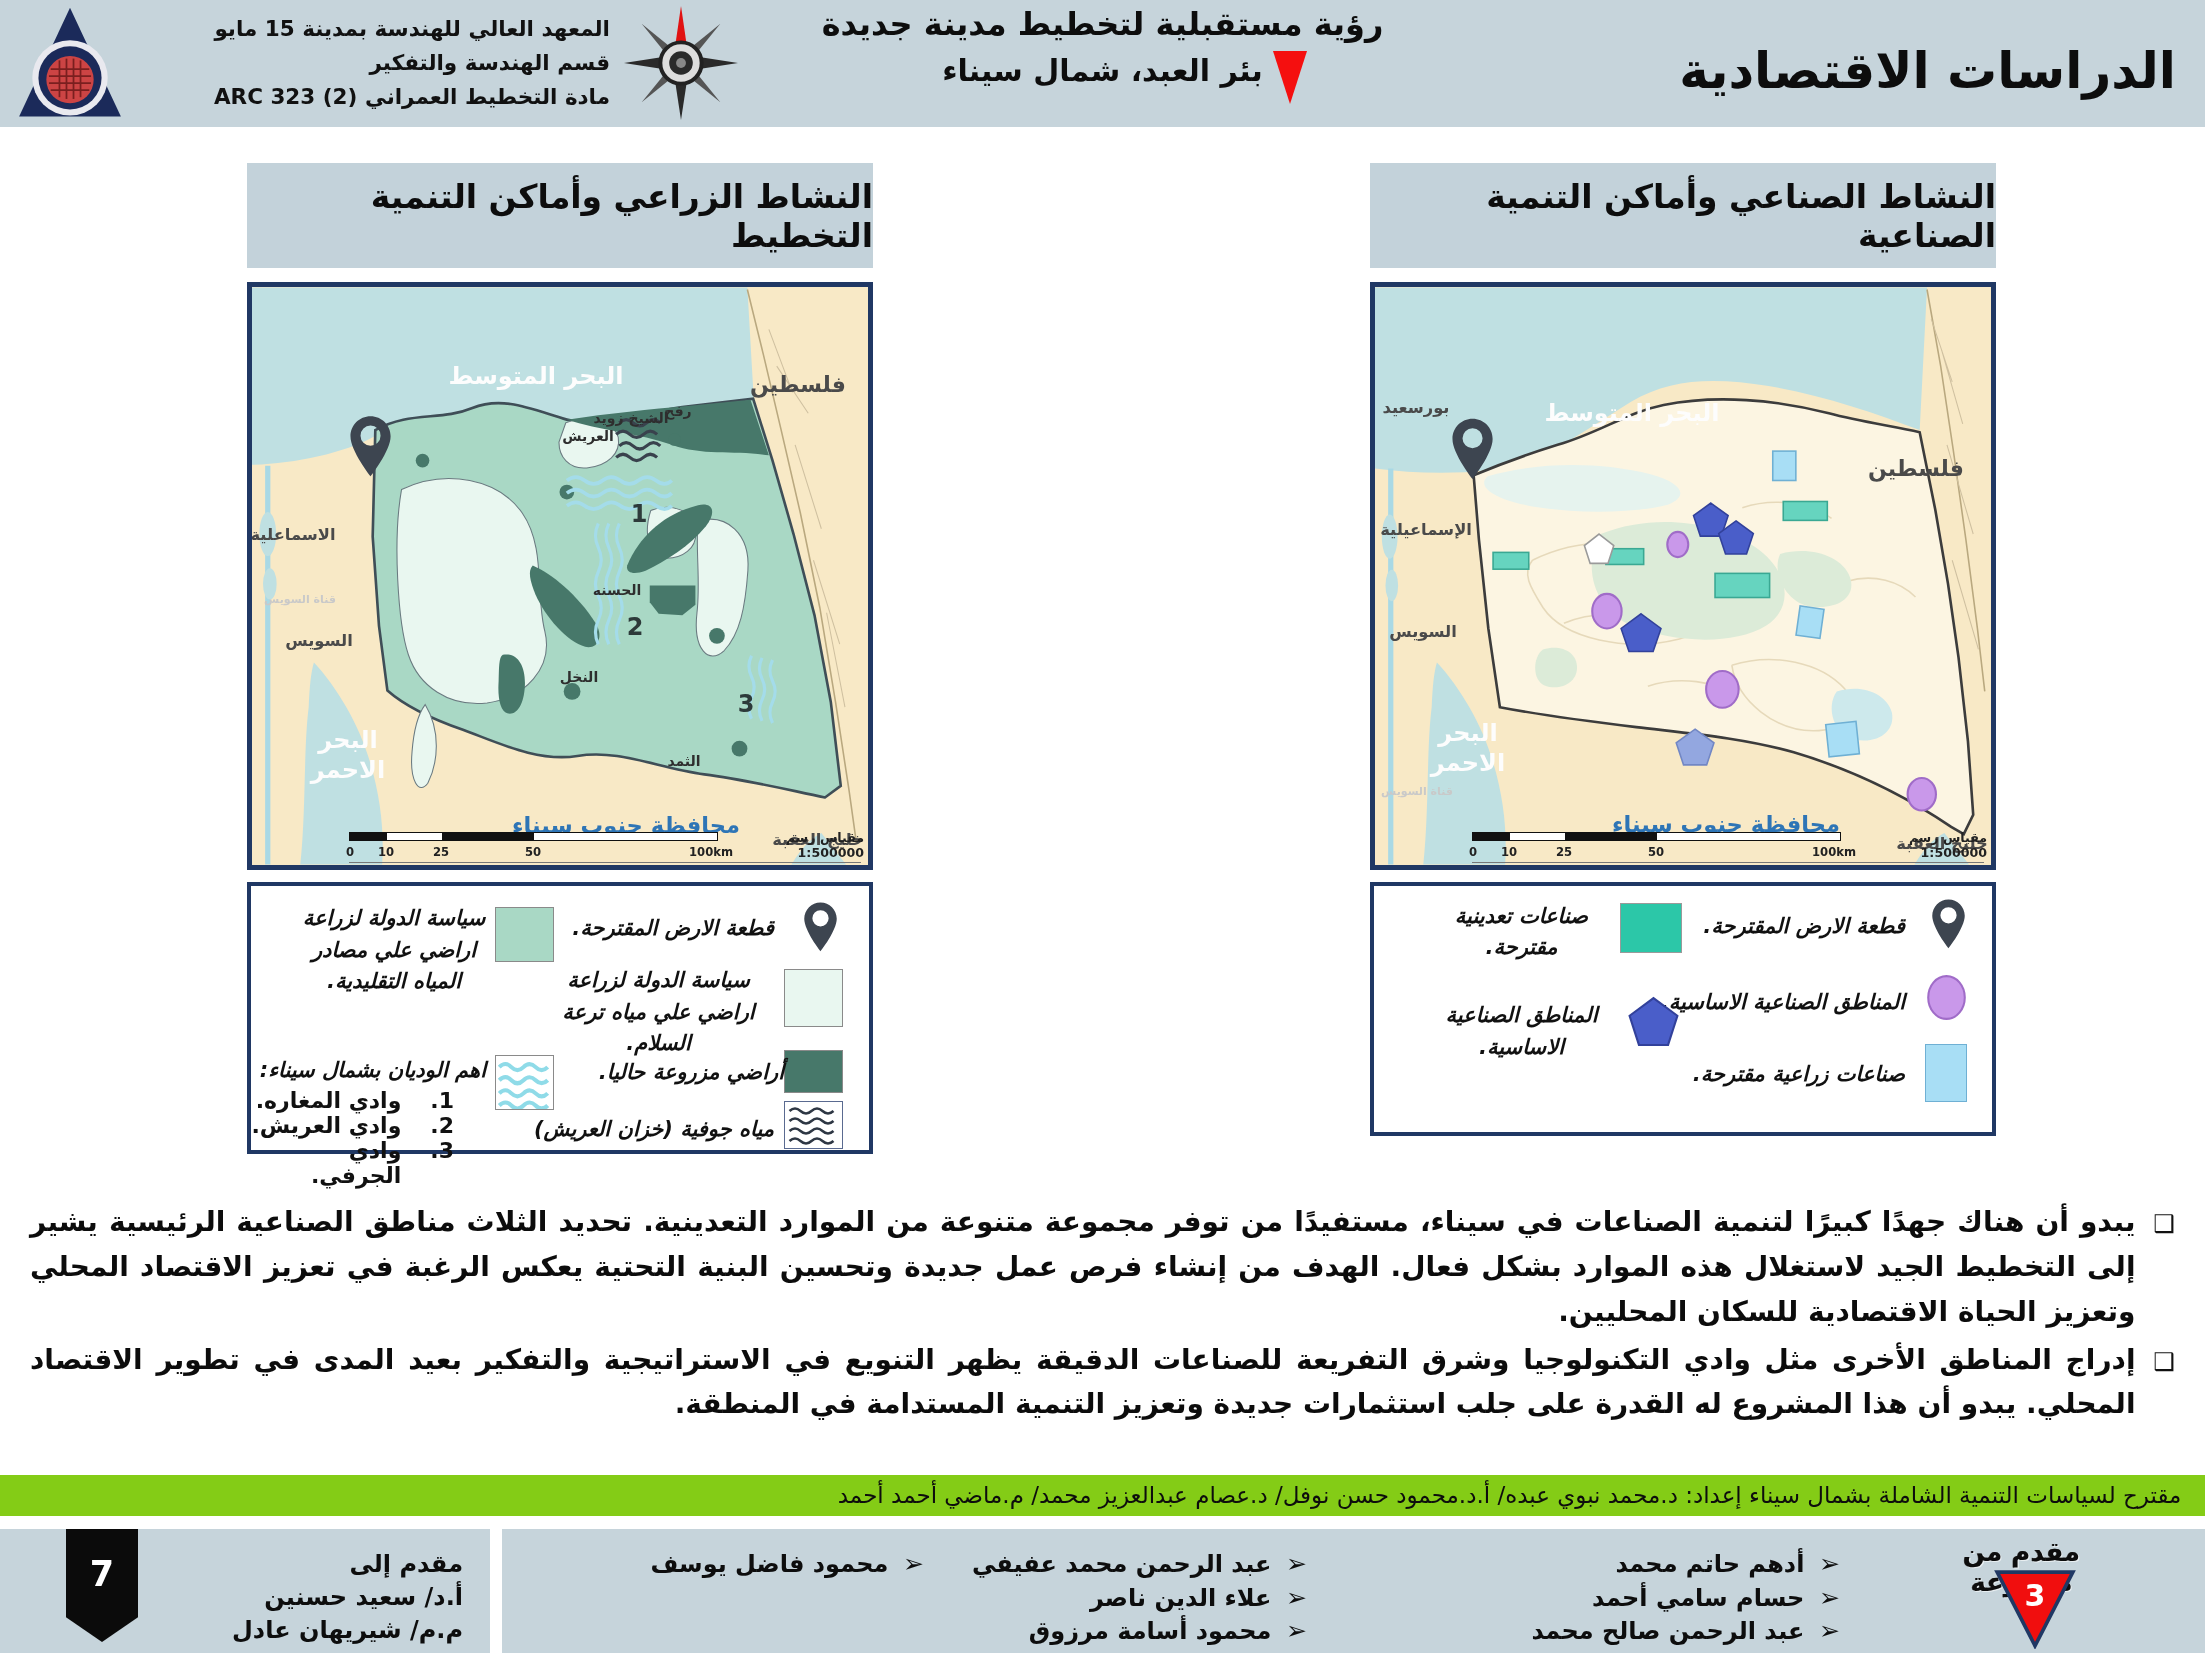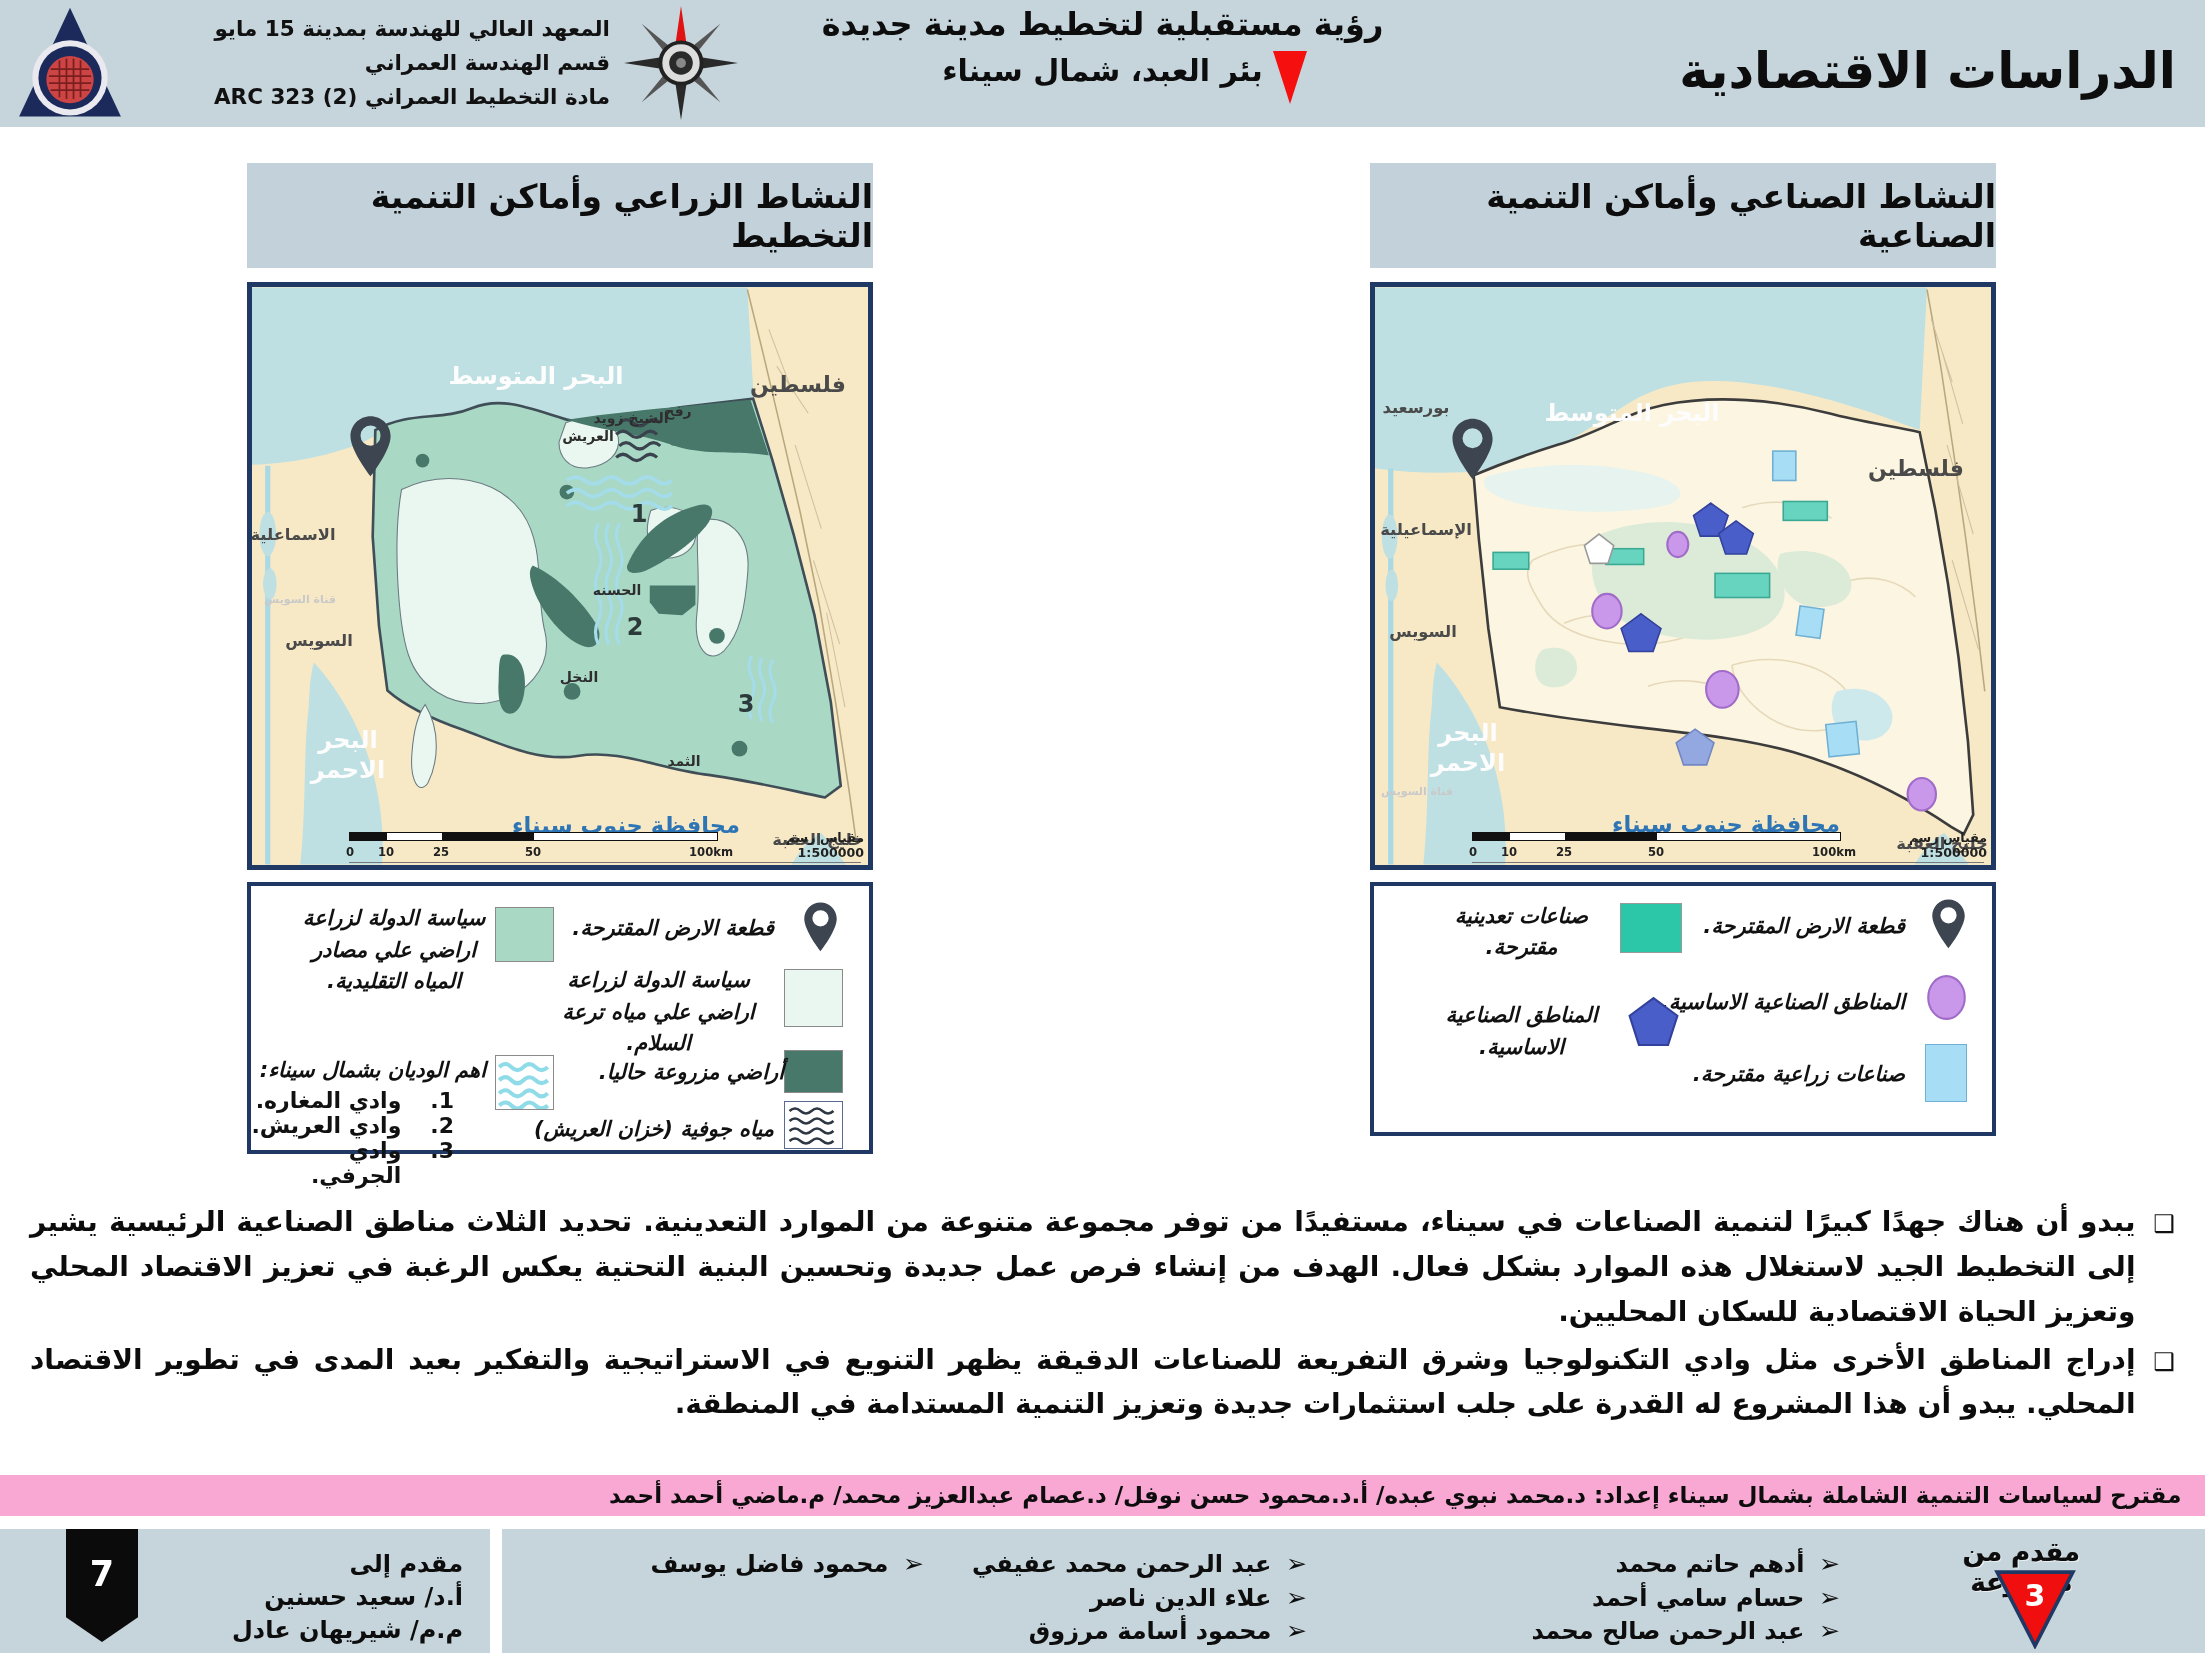--- a/index.html
+++ b/index.html
@@ -54,22 +54,22 @@
   .lg-swatch { position:absolute; border:1.6px solid #8a8a8a; }
   .lg-item-icon { position:absolute; }
   .wadi-row { position:absolute; display:flex; gap:29px; font-size:22px; font-weight:bold; color:#111; }
 
   
   .bullets { position:absolute; top:1200px; right:30px; width:2145px; }
   .bullet { display:flex; gap:18px; align-items:flex-start; font-size:28px; font-weight:bold; color:#0c0c0c; line-height:1.6; margin-bottom:3.2px; text-align:justify; }
   .bullet .glyph { font-size:24px; margin-top:5.3px; color:#111; }
 
   
-  .caption-strip { position:absolute; left:0; top:1475px; width:2205px; height:41px; background:#f9a8d4;
-                   font-size:23px; font-weight:bold; color:#0d0d0d; line-height:41px; padding-right:23.6px;padding-left:40px; }
+  .caption-strip { position:absolute; left:0; top:1475px; width:2205px; height:41px; background:#84cc16;
+                   font-size:23px; font-weight:normal; color:#0d0d0d; line-height:41px; padding-right:23.6px;padding-left:40px; }
   .foot-left { position:absolute; left:0; top:1529px; width:490px; height:125px; background:#c6d4db; }
   .foot-right { position:absolute; left:502px; top:1529px; width:1703px; height:125px; background:#c6d4db; }
   .pennant { position:absolute; left:66px; top:1529px; width:72px; height:113px; background:#0b0b0b;
              clip-path:polygon(0 0,100% 0,100% 78%,50% 100%,0 78%); }
   .pennant span { position:absolute; left:0; top:25px; width:100%; text-align:center; color:#fff; font-size:35px; font-weight:bold; }
   .to-block { position:absolute; left:95px; top:1548px; width:368px; text-align:right; font-size:24px; font-weight:bold; color:#0d0d0d; line-height:1.38; }
   .group-title { position:absolute; left:1911px; top:1537px; width:221px; text-align:center; font-size:26px; font-weight:900; color:#0d0d0d;
                  text-shadow:1.1px 1.1px 0 #e8eef1, -0.5px -0.5px 0 #555; }
   .group-tri { position:absolute; left:1994px; top:1569px; width:82px; height:80px; }
   .group-num { position:absolute; left:1994px; top:1578px; width:82px; text-align:center; color:#fff; font-size:30px; font-weight:bold; }
@@ -95,21 +95,21 @@
             <line x1="38" y1="96" x2="82" y2="96"></line>
           <line x1="48" y1="62" x2="48" y2="104"></line>
             <line x1="56" y1="60" x2="56" y2="106"></line>
           <line x1="64" y1="60" x2="64" y2="106"></line>
             <line x1="72" y1="62" x2="72" y2="104"></line>
         </g>
       </svg>
     </div>
     <div class="inst">
       <div>المعهد العالي للهندسة بمدينة 15 مايو</div>
-      <div>قسم الهندسة العمراني</div>
+      <div>قسم الهندسة والتفكير</div>
       <div>مادة التخطيط العمراني (2)  ARC 323</div>
     </div>
     <div class="compass-box">
       <svg viewBox="-60 -60 120 120" width="118" height="118">
         <g fill="#2a2a2a">
           <polygon points="0,58 7,12 -7,12"></polygon>
           <polygon points="58,0 12,7 12,-7"></polygon>
           <polygon points="-58,0 -12,7 -12,-7"></polygon>
         </g>
         <g fill="#555">

